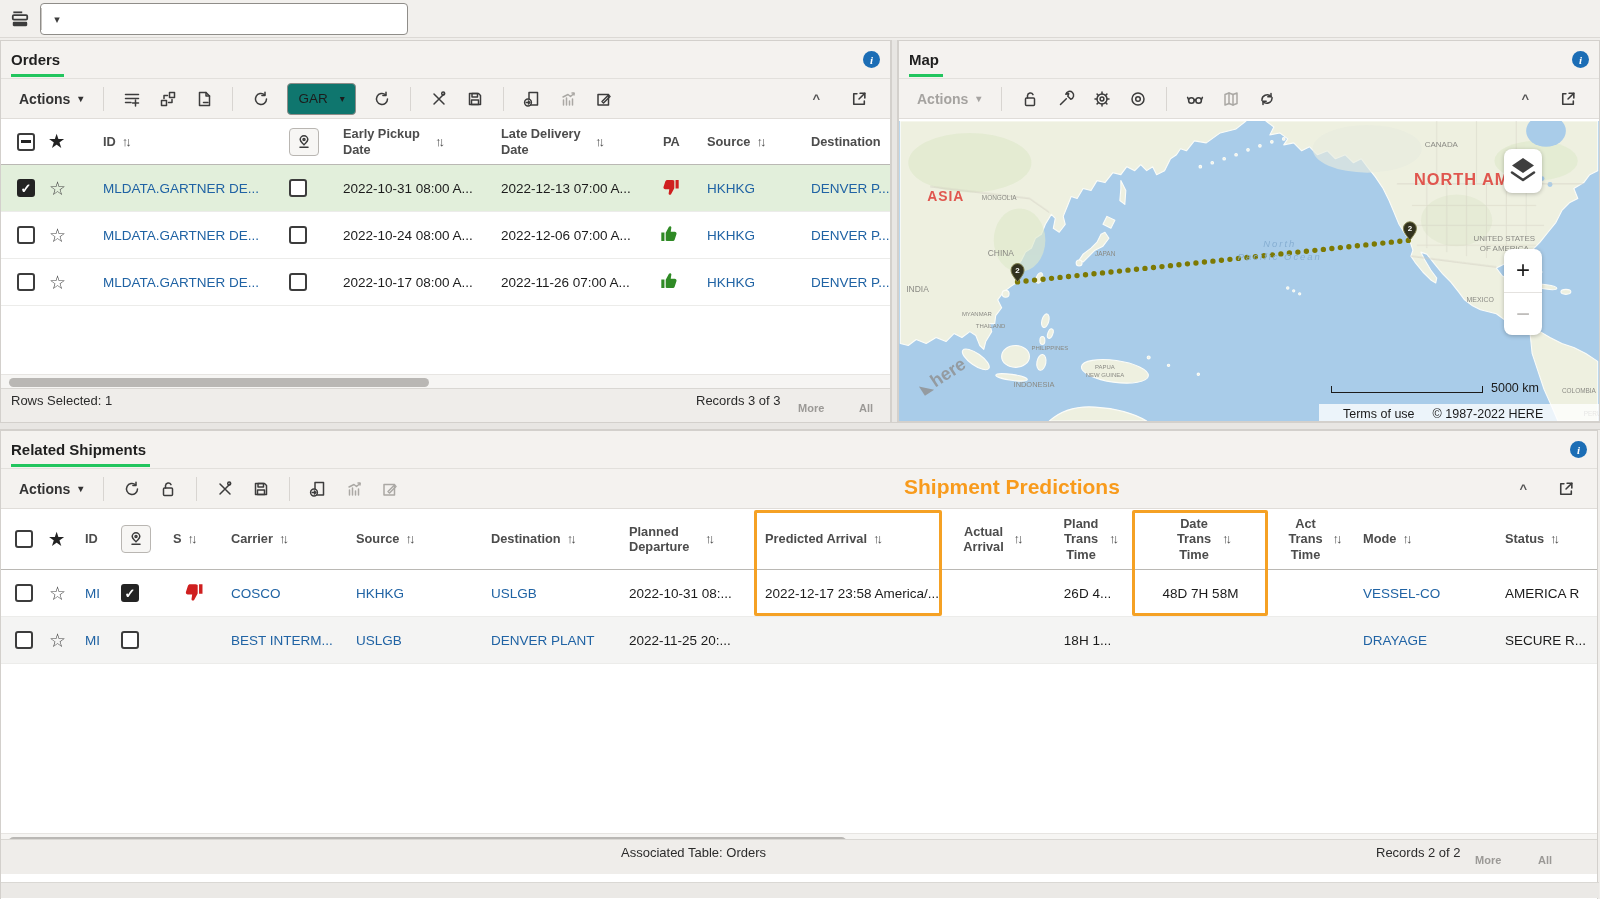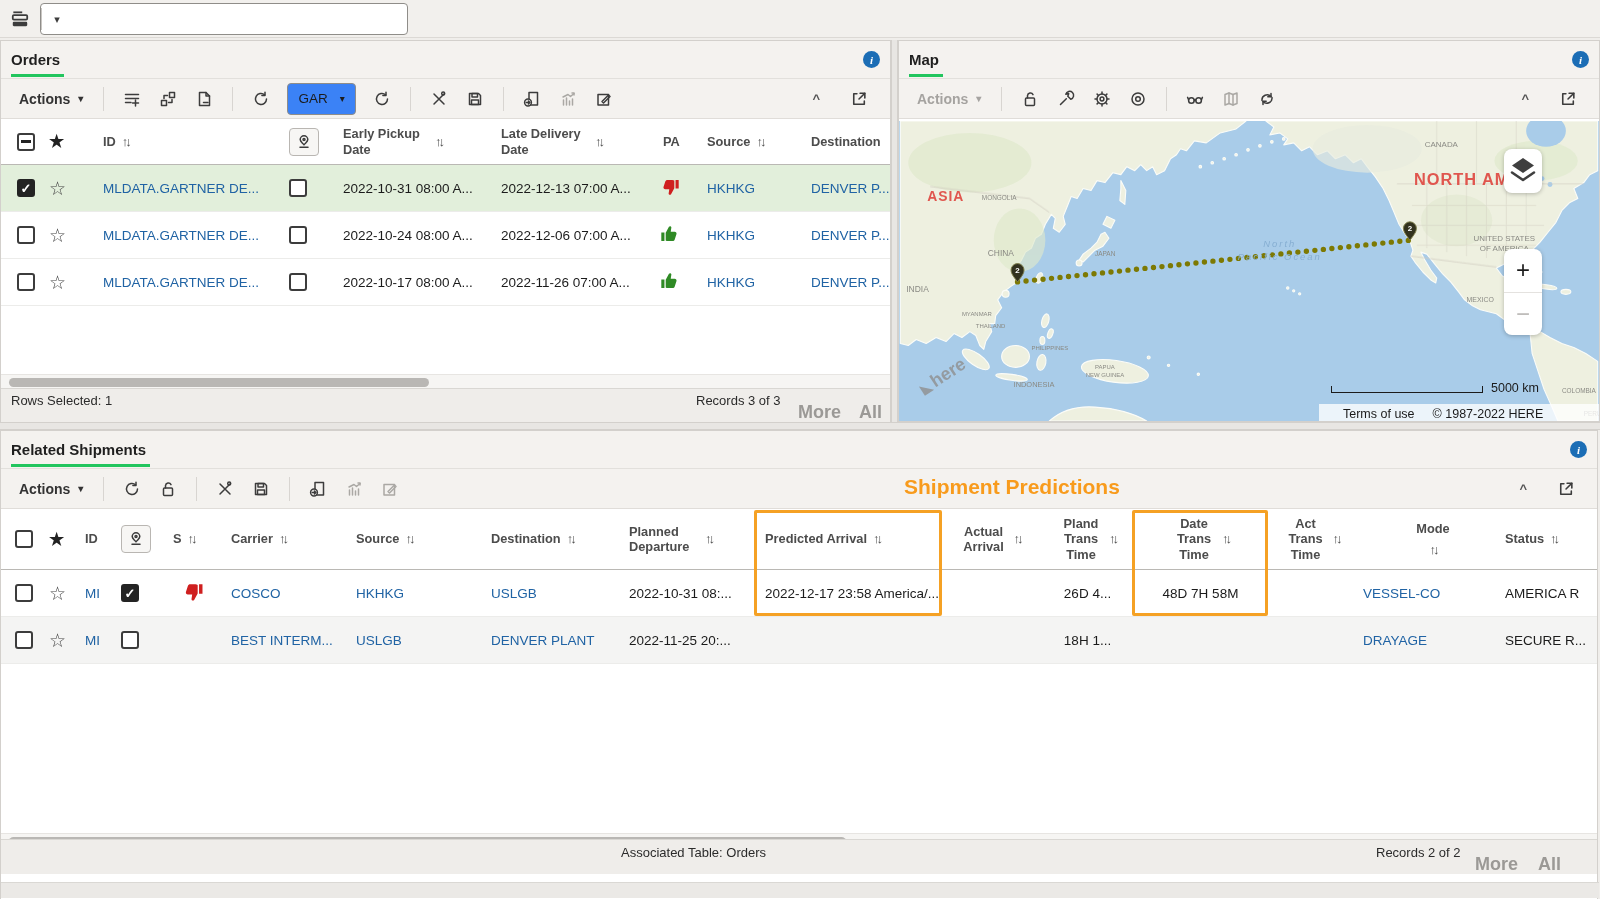--- a/index.html
+++ b/index.html
@@ -25,21 +25,21 @@
   .toolbar { height:40px; background:#f4f2ef; display:flex; align-items:center; padding:0 10px; gap:4px; border-bottom:1px solid #e0ddd9; position:relative; }
   .actions { display:flex; align-items:center; gap:8px; font-size:14px; font-weight:bold; color:#333; padding:0 8px; }
   .actions.dim { color:#a5a3a0; }
   .caret { font-size:10px; }
   .tsep { width:1px; height:24px; background:#d8d5d1; margin:0 8px; }
   .ibtn { width:32px; height:32px; display:flex; align-items:center; justify-content:center; border-radius:4px; }
   .ic { stroke:#3c3c3c; fill:none; stroke-width:1.5; stroke-linecap:round; stroke-linejoin:round; }
   .ic.dim { stroke:#aaa8a4; }
   .rightctl { margin-left:auto; display:flex; align-items:center; gap:22px; padding-right:6px; }
   .collapse { font-size:13px; font-weight:bold; color:#555; }
-  .select { height:32px; background:#3b82f6; border:1px solid #8f8d89; border-radius:4px; display:flex; align-items:center; gap:12px; padding:0 10px; font-size:13.5px; color:#1c1c1c; margin:0 6px; }
+  .select { height:32px; background:#0f766e; border:1px solid #8f8d89; border-radius:4px; display:flex; align-items:center; gap:12px; padding:0 10px; font-size:13.5px; color:#1c1c1c; margin:0 6px; }
 
   
   .og { display:grid; grid-template-columns:32px 30px 210px 50px 158px 160px 46px 104px 1fr; padding-left:16px; align-items:center; }
   .rg { display:grid; grid-template-columns:34px 36px 36px 46px 52px 127px 135px 138px 134px 186px 102px 93px 133px 90px 146px 1fr; padding-left:14px; align-items:center; }
   .ghead { border-bottom:1px solid #bab8b4; background:#fff; font-size:12.8px; font-weight:bold; color:#4c4c4c; }
   .ghead .hcell { display:flex; align-items:center; gap:6px; line-height:1.2; }
   .grow { border-bottom:1px solid #ececea; font-size:13.5px; color:#1b1b1b; background:#fff; }
   .grow.sel { background:#e2efdb; }
   .grow.alt { background:#f4f4f3; }
   .lnk { color:#2063a4; text-decoration:none; font-size:13.5px; white-space:nowrap; overflow:hidden; }
@@ -52,21 +52,21 @@
   .cb.indet::after { content:""; width:10px; height:2.4px; background:#232323; }
   .pinbtn { width:30px; height:28px; border:1px solid #b9b6b2; border-radius:4px; background:#f7f6f4; display:flex; align-items:center; justify-content:center; }
   .ctr { justify-content:center; text-align:center; }
   .hw { display:inline-block; }
   .cellnum { text-align:center; width:100%; }
 
   
   .hscroll { position:absolute; left:0; height:14px; background:#f6f5f3; border-top:1px solid #e7e5e2; }
   .thumb { position:absolute; top:2.5px; height:9px; background:#b9b7b4; border-radius:5px; }
   .statusbar { position:absolute; left:0; background:#efedea; border-top:1px solid #d9d7d3; font-size:13px; color:#2b2b2b; }
-  .morall { font-weight:bold; color:#9b9996; font-size:18px; }
+  .morall { font-weight:bold; color:#9b9996; font-size:11px; }
 
   
   .map-area { position:absolute; left:0; top:80px; width:700px; height:300px; overflow:hidden; background:#a9cce9; }
   .mapbtn { position:absolute; background:#fff; border-radius:8px; box-shadow:0 1px 4px rgba(0,0,0,.25); display:flex; align-items:center; justify-content:center; }
   .zoomctl { position:absolute; left:605px; top:128px; width:38px; height:86px; background:#fff; border-radius:8px; box-shadow:0 1px 4px rgba(0,0,0,.25); display:flex; flex-direction:column; }
   .zoomctl .z { flex:1; display:flex; align-items:center; justify-content:center; font-size:24px; color:#1b1b1b; }
   .zoomctl .z.dim { color:#bdbbb8; border-top:1px solid #e4e2df; }
   .scalebar { position:absolute; left:432px; top:262px; display:flex; align-items:flex-end; gap:8px; }
   .scaleline { width:152px; height:7px; border-left:1.5px solid #1b1b1b; border-right:1.5px solid #1b1b1b; border-bottom:1.5px solid #1b1b1b; }
   .scaletxt { font-size:12.5px; color:#1b1b1b; line-height:10px; }
@@ -603,21 +603,21 @@
           <span class="sort">↑↓</span>
         </span>
       <span class="hcell ctr">
           <span class="hw ctr" style="width:44px;">Date Trans Time</span>
           <span class="sort">↑↓</span>
         </span>
       <span class="hcell ctr">
           <span class="hw ctr" style="width:42px;">Act Trans Time</span>
           <span class="sort">↑↓</span>
         </span>
-      <span class="hcell" style="padding-left:6px;flex-direction:column;">
+      <span class="hcell" style="padding-left:6px;">
           <span>Mode</span>
           <span class="sort">↑↓</span>
         </span>
       <span class="hcell" style="padding-left:2px; overflow:hidden;">
           <span>Status</span>
           <span class="sort">↑↓</span>
         </span>
     </div>
 
     <div class="rg grow" style="height:47px;">

